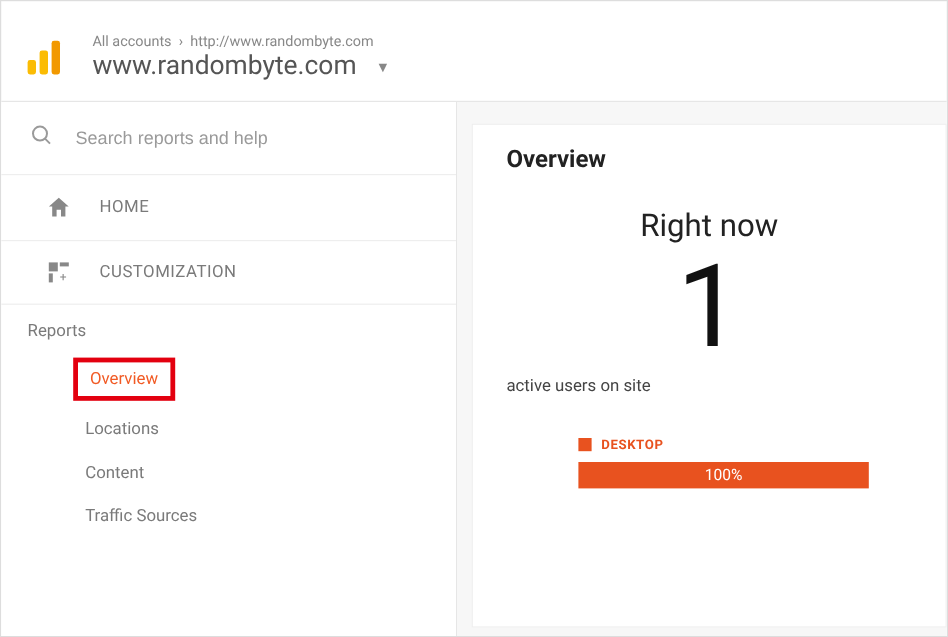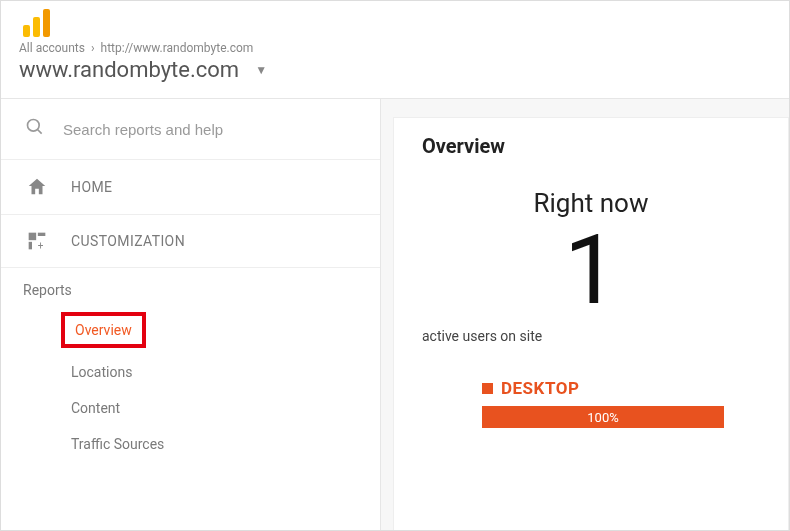--- a/index.html
+++ b/index.html
@@ -7,25 +7,24 @@
     font-family: Roboto, Arial, sans-serif;
     background: #fff;
     width: 790px;
     height: 531px;
     overflow: hidden;
     border: 1px solid #ddd;
   }
   
   .header {
     display: flex;
-    align-items: flex-start;
-    padding: 4px 18px 16px 18px;
+    align-items: center;
+    padding: 26px 18px 16px 18px;
     border-bottom: 1px solid #e6e6e6;
     box-shadow: 0 1px 2px rgba(0,0,0,0.04);
-    flex-direction: column;
   }
   .logo {
     width: 36px; height: 36px;
     margin-right: 22px;
     flex-shrink: 0;
   }
   .breadcrumb-row {
     font-size: 12px;
     color: #888;
     display: flex;
@@ -72,21 +71,21 @@
     font-size:15px;
     color:#555;
     width: 200px;
     background:transparent;
   }
   .search-input::placeholder { color:#9a9a9a; }
   .nav-item {
     display:flex;
     align-items:center;
     gap: 22px;
-    padding: 16px 24px;
+    padding: 16px 36px;
     border-bottom:1px solid #eee;
     color:#7a7a7a;
     font-size:14px;
     letter-spacing:0.4px;
     cursor:pointer;
   }
   .nav-item .icon-slot { width:24px; display:flex; justify-content:center; color:#888;}
   .section-label {
     font-size:14px;
     color:#7a7a7a;
@@ -165,21 +164,21 @@
     align-items:center;
     gap:8px;
     padding-left: 60px;
     margin-bottom:8px;
   }
   .legend-swatch {
     width:11px; height:11px;
     background:#e8521f;
   }
   .legend-label {
-    font-size:17px;
+    font-size:11px;
     font-weight:700;
     color:#e8521f;
     letter-spacing:0.5px;
   }
   .bar-track {
     margin: 0 36px 0 60px;
     height:22px;
     background:#e8521f;
     color:#fff;
     font-size:13px;

